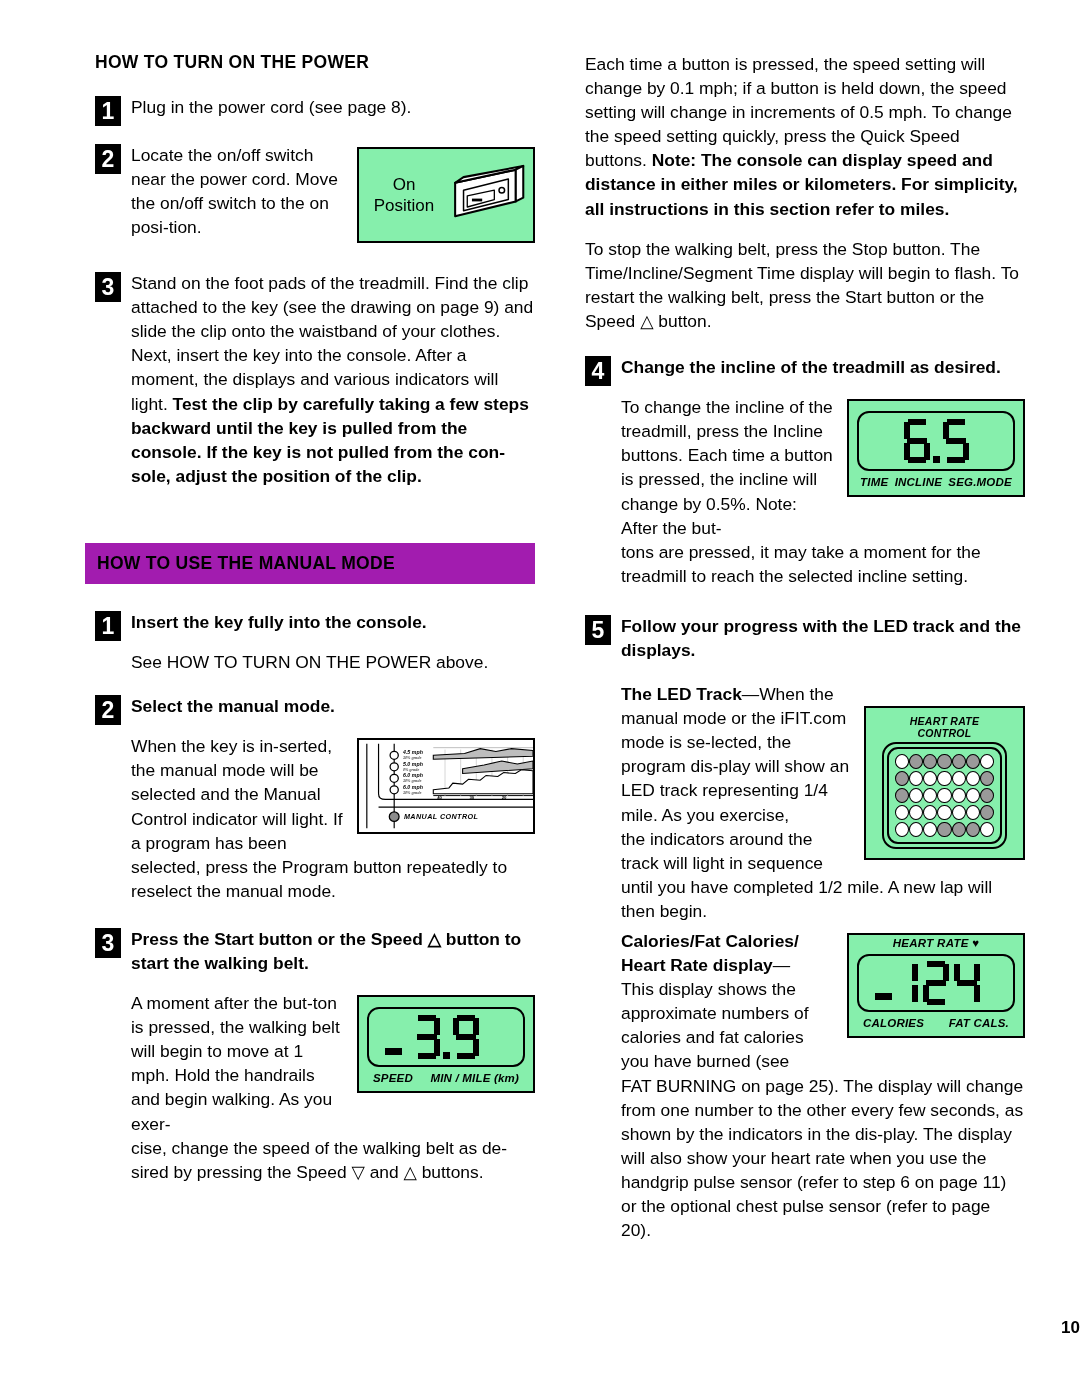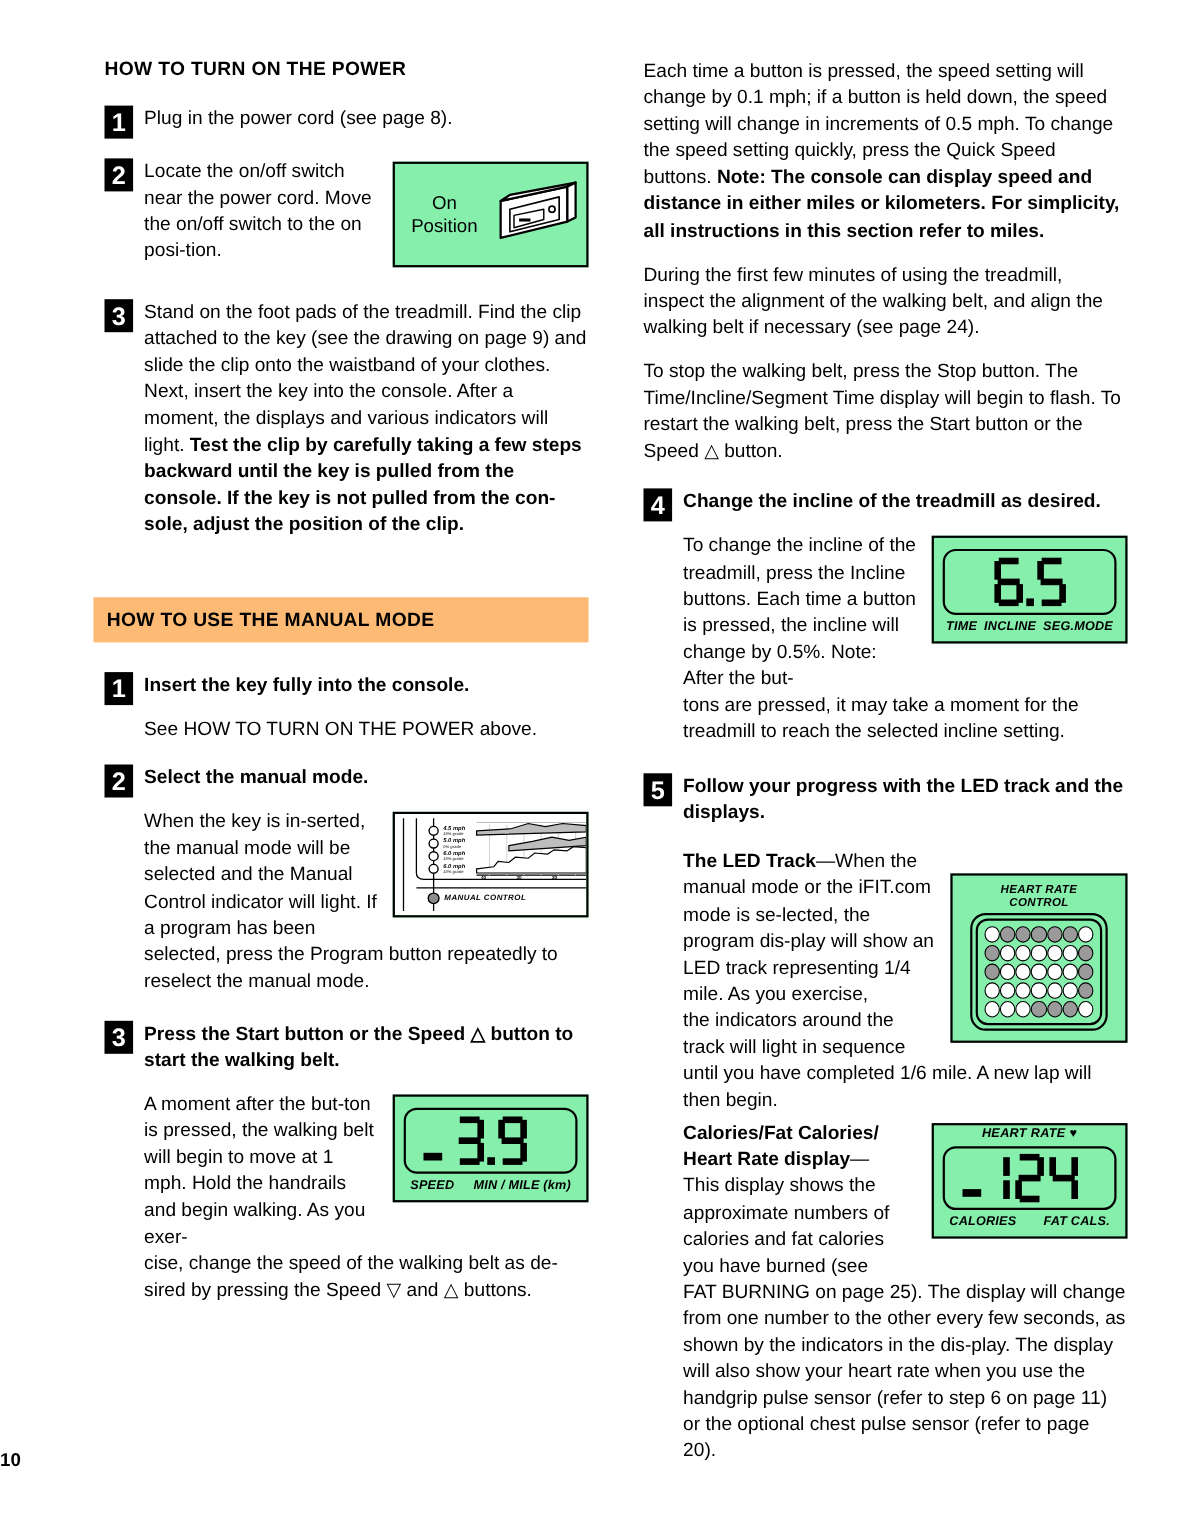--- a/index.html
+++ b/index.html
@@ -29,21 +29,21 @@
 
   
   h2.section-head {
     font-size: 17.5px;
     font-weight: bold;
     letter-spacing: 0.3px;
     margin: 0 0 22px 0;
     line-height: 1.2;
   }
   .section-head.banner {
-    background: #fdba74;
+    background: #a21caf;
     padding: 10px 10px 10px 12px;
     margin-left: -10px;
     width: 450px;
     margin-bottom: 26px;
   }
 
   
   .step {
     position: relative;
     margin-bottom: 18px;
@@ -218,21 +218,21 @@
     border-radius: 50%;
     background: #fff;
   }
   .led.on { background: #9a9a9a; }
 
   
   .folio {
     position: absolute;
     left: 0; right: 0;
     top: 1318px;
-    text-align: left;
+    text-align: right;
     font-size: 17px;
     font-weight: bold;
   }
   
   .mc-art { width: 100%; height: 100%; display:block; }
 </style>
 </head>
 <body>
 
 <div class="page">
@@ -389,21 +389,20 @@
         <p class="tight">A moment after the but-ton is pressed, the walking belt will begin to move at 1 mph. Hold the handrails and begin walking. As you exer-</p>
         <p style="margin-top:0;"><span>cise, change the speed of the walking belt as de-sired by pressing the Speed </span><span>▽</span><span> and </span><span>△</span><span> buttons.</span></p>
       </div>
     </div>
   </div>
 
   <div class="col col-right">
 
     <p><span>Each time a button is pressed, the speed setting will change by 0.1 mph; if a button is held down, the speed setting will change in increments of 0.5 mph. To change the speed setting quickly, press the Quick Speed buttons. </span><span class="bold">Note: The console can display speed and distance in either miles or kilometers. For simplicity, all instructions in this section refer to miles.</span></p>
 
-    <p>During the first few minutes of using the treadmill, inspect the alignment of the walking belt, and align the walking belt if necessary (see page 24).</p>
 
     <p style="margin-bottom:22px;"><span>To stop the walking belt, press the Stop button. The Time/Incline/Segment Time display will begin to flash. To restart the walking belt, press the Start button or the Speed </span><span>△</span><span> button.</span></p>
 
     <div class="step" style="margin-bottom:26px;">
       <span class="step-num">4</span>
       <div class="step-body wrapbox">
         <p class="lead">Change the incline of the treadmill as desired.</p>
 
         <div class="figure fig-lcd fig-right">
           <div class="lcd-win">
@@ -491,21 +490,21 @@
                     <span class="led on"></span>
                     <span class="led on"></span>
                     <span class="led on"></span>
                     <span class="led"></span>
                 </div>
               </div>
             </div>
           </div>
 
           <p class="tight"><span class="bold">The LED Track</span><span>—When</span> <span>the manual mode or the iFIT.com mode is se-lected, the program dis-play will show an LED track representing 1/4 mile. As you exercise,</span></p>
-          <p style="margin-top:0;">the indicators around the track will light in sequence until you have completed 1/6 mile. A new lap will then begin.</p>
+          <p style="margin-top:0;">the indicators around the track will light in sequence until you have completed 1/2 mile. A new lap will then begin.</p>
         </div>
 
         <div class="wrapbox" style="margin-top:6px;">
           <div class="figure fig-lcd fig-right" style="padding-top:2px;">
             <div class="lcd-topcap"><span>HEART RATE</span> <span>♥</span></div>
             <div class="lcd-win tall">
               <span class="lcd-dash"></span>
               <div class="lcd-digits" style="gap:5px;">
                 <span class="seg">
                   <i class="s-b"></i>

